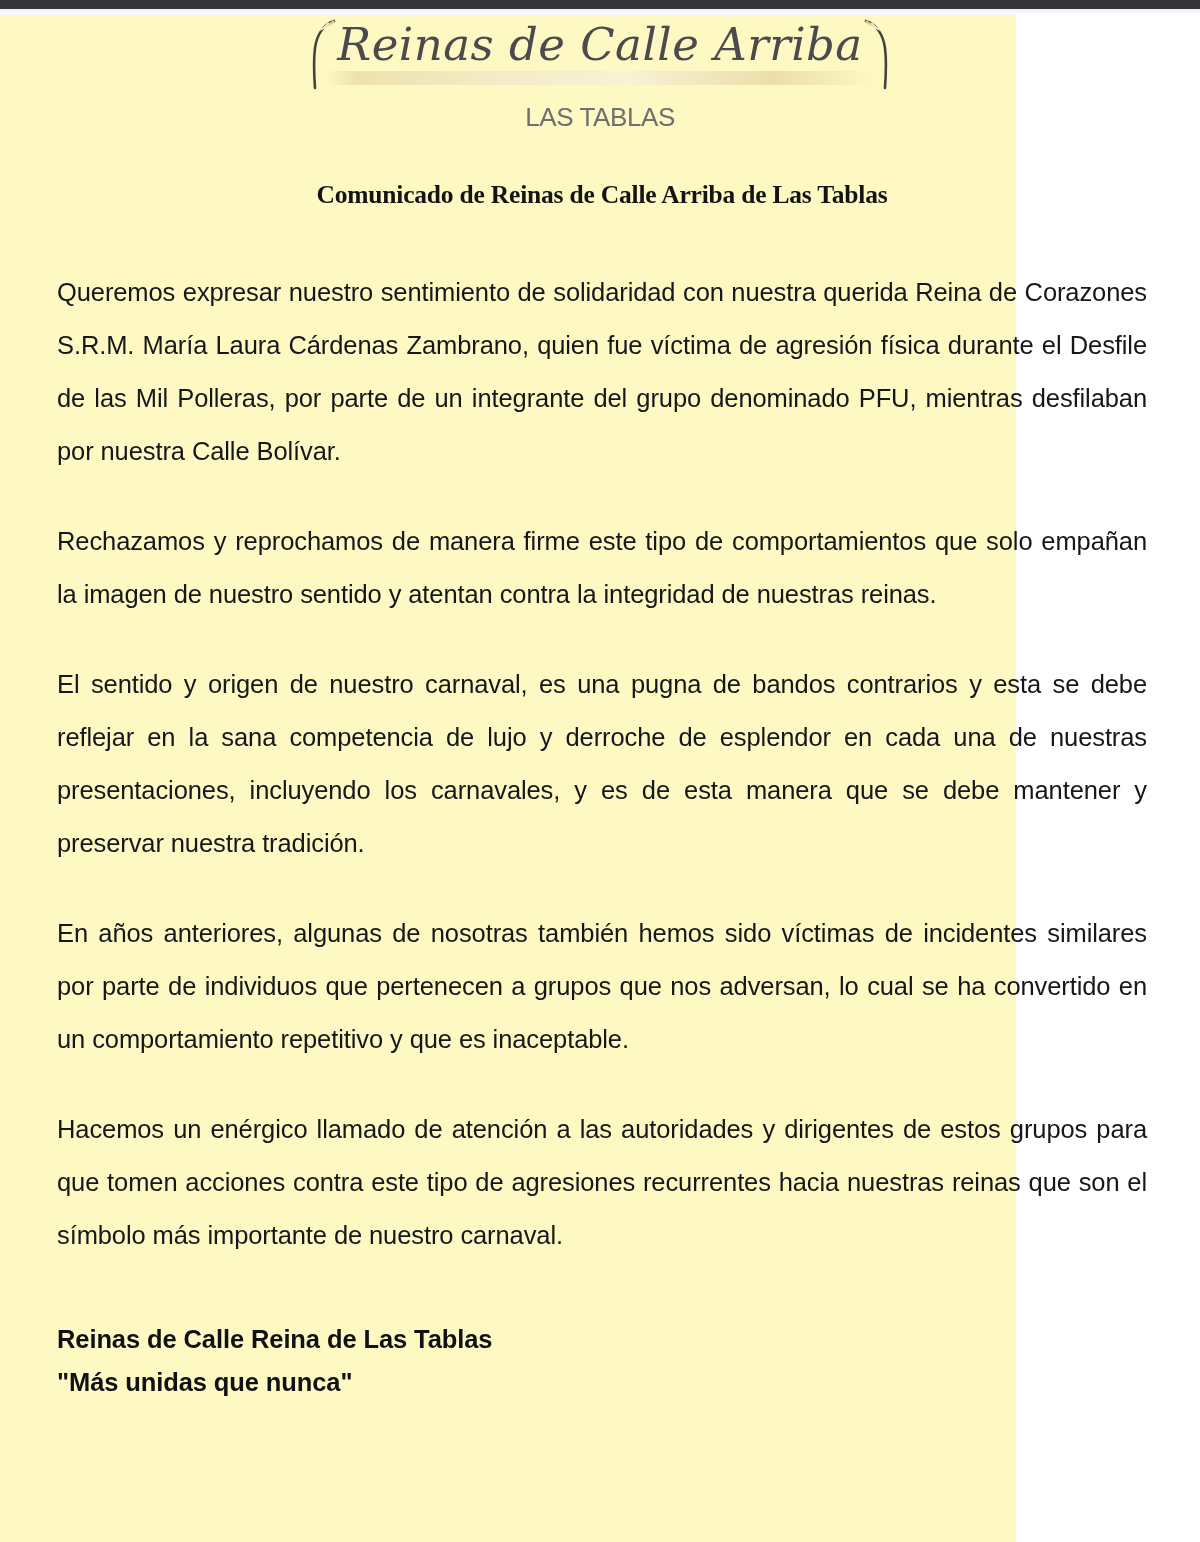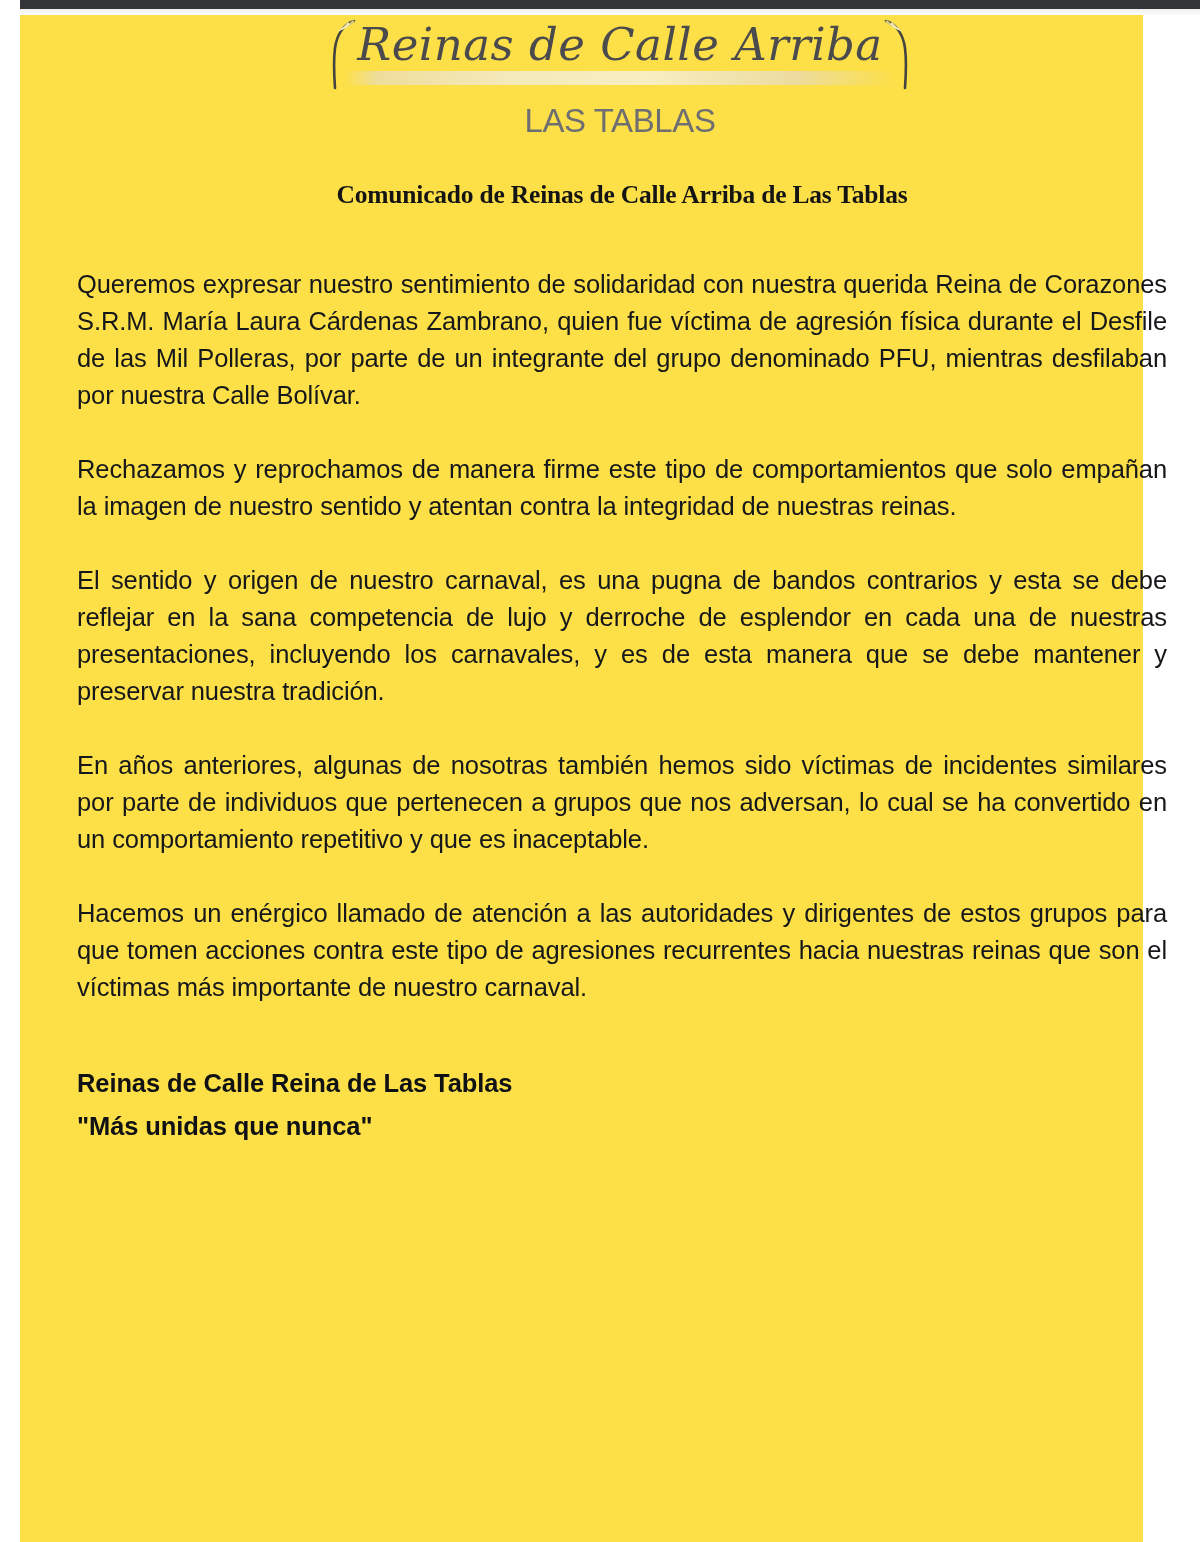--- a/index.html
+++ b/index.html
@@ -9,25 +9,24 @@
   body {
     width: 1200px;
     height: 1542px;
     background: #ffffff;
     font-family: "Liberation Sans", sans-serif;
     overflow: hidden;
   }
 
   .page {
     position: relative;
-    width: 1123px;
+    width: 1016px;
     height: 1542px;
-    background: #fde047;
+    background: #fef9c3;
     box-sizing: border-box;
-    margin-left: 20px;
   }
 
   
   .top-bar {
     position: absolute;
     top: 0; left: 0;
     width: 1200px;
     height: 9px;
     background: #333538;
   }
@@ -87,21 +86,21 @@
     top: 4px;
     width: 34px;
     height: 74px;
   }
   .bracket.left  { left: -6px; }
   .bracket.right { right: -6px; }
 
   .logo-sub {
     margin-top: 4px;
     font-family: "Liberation Sans", sans-serif;
-    font-size: 33px;
+    font-size: 26px;
     letter-spacing: -0.4px;
     color: #6f6f71;
     font-weight: 400;
   }
 
   
   .doc {
     position: absolute;
     top: 180px;
     left: 57px;
@@ -114,21 +113,21 @@
     color: #141414;
     text-align: center;
     letter-spacing: -0.2px;
     margin: 0 0 56px 0;
     line-height: 30px;
     font-family: Liberation Serif, serif;
   }
 
   .para {
     font-size: 25.5px;
-    line-height: 37px;
+    line-height: 53px;
     color: #15171a;
     text-align: justify;
     text-justify: inter-word;
     margin: 0 0 37px 0;
     letter-spacing: -0.1px;
   }
   .para:last-of-type { margin-bottom: 0; }
 
   .signature {
     margin-top: 56px;
@@ -175,21 +174,21 @@
   </div>
 
   <div class="doc">
 
     <h1 class="doc-title">Comunicado de Reinas de Calle Arriba de Las Tablas</h1>
 
     <p class="para">Queremos expresar nuestro sentimiento de solidaridad con nuestra querida Reina de Corazones S.R.M. María Laura Cárdenas Zambrano, quien fue víctima de agresión física durante el Desfile de las Mil Polleras, por parte de un integrante del grupo denominado PFU, mientras desfilaban por nuestra Calle Bolívar.</p>
     <p class="para">Rechazamos y reprochamos de manera firme este tipo de comportamientos que solo empañan la imagen de nuestro sentido y atentan contra la integridad de nuestras reinas.</p>
     <p class="para">El sentido y origen de nuestro carnaval, es una pugna de bandos contrarios y esta se debe reflejar en la sana competencia de lujo y derroche de esplendor en cada una de nuestras presentaciones, incluyendo los carnavales, y es de esta manera que se debe mantener y preservar nuestra tradición.</p>
     <p class="para">En años anteriores, algunas de nosotras también hemos sido víctimas de incidentes similares por parte de individuos que pertenecen a grupos que nos adversan, lo cual se ha convertido en un comportamiento repetitivo y que es inaceptable.</p>
-    <p class="para">Hacemos un enérgico llamado de atención a las autoridades y dirigentes de estos grupos para que tomen acciones contra este tipo de agresiones recurrentes hacia nuestras reinas que son el víctimas más importante de nuestro carnaval.</p>
+    <p class="para">Hacemos un enérgico llamado de atención a las autoridades y dirigentes de estos grupos para que tomen acciones contra este tipo de agresiones recurrentes hacia nuestras reinas que son el símbolo más importante de nuestro carnaval.</p>
 
     <div class="signature">
       <div class="sig-line">Reinas de Calle Reina de Las Tablas</div>
       <div class="sig-line">"Más unidas que nunca"</div>
     </div>
 
   </div>
 
 </div>
 

